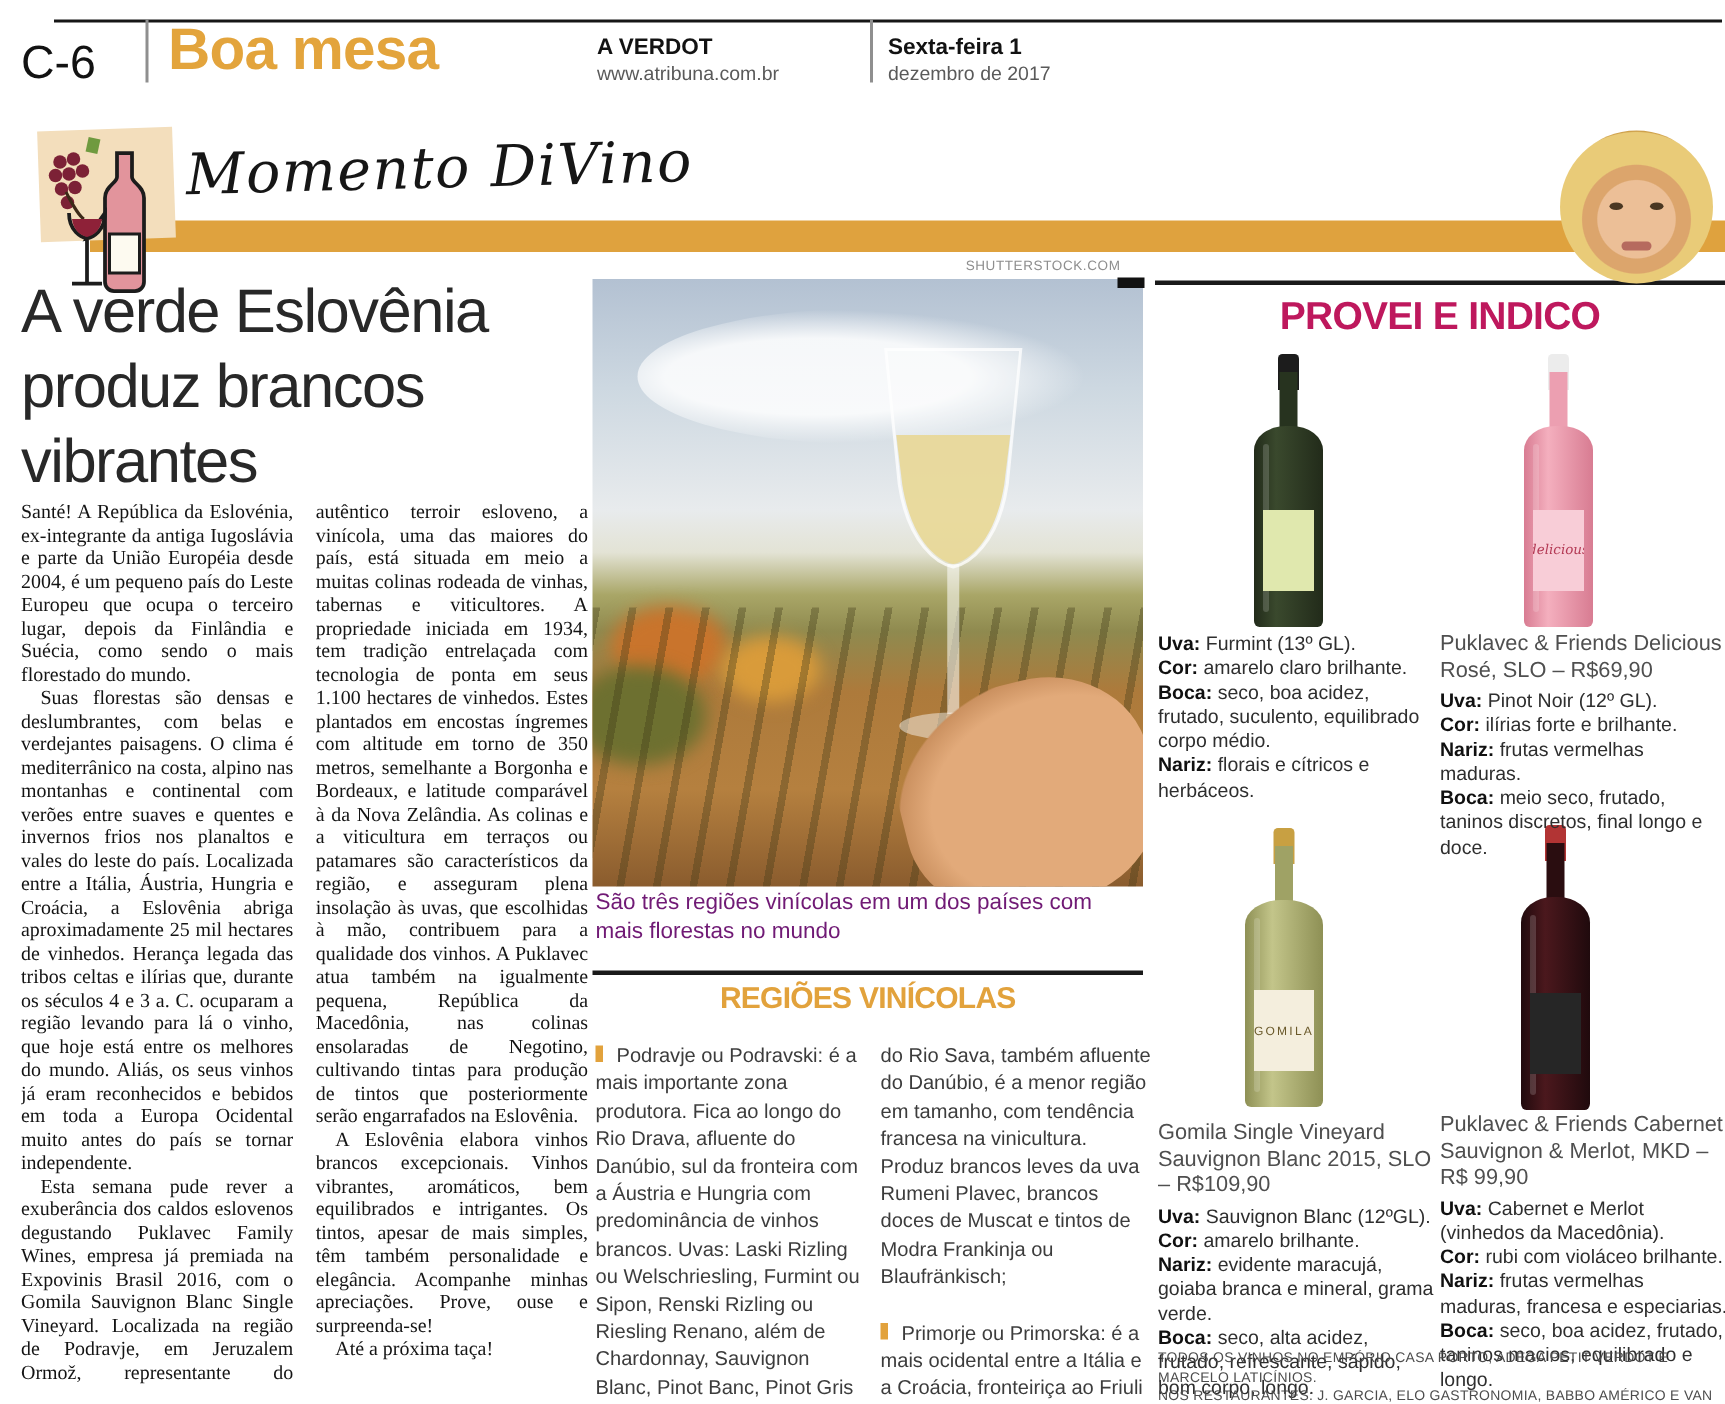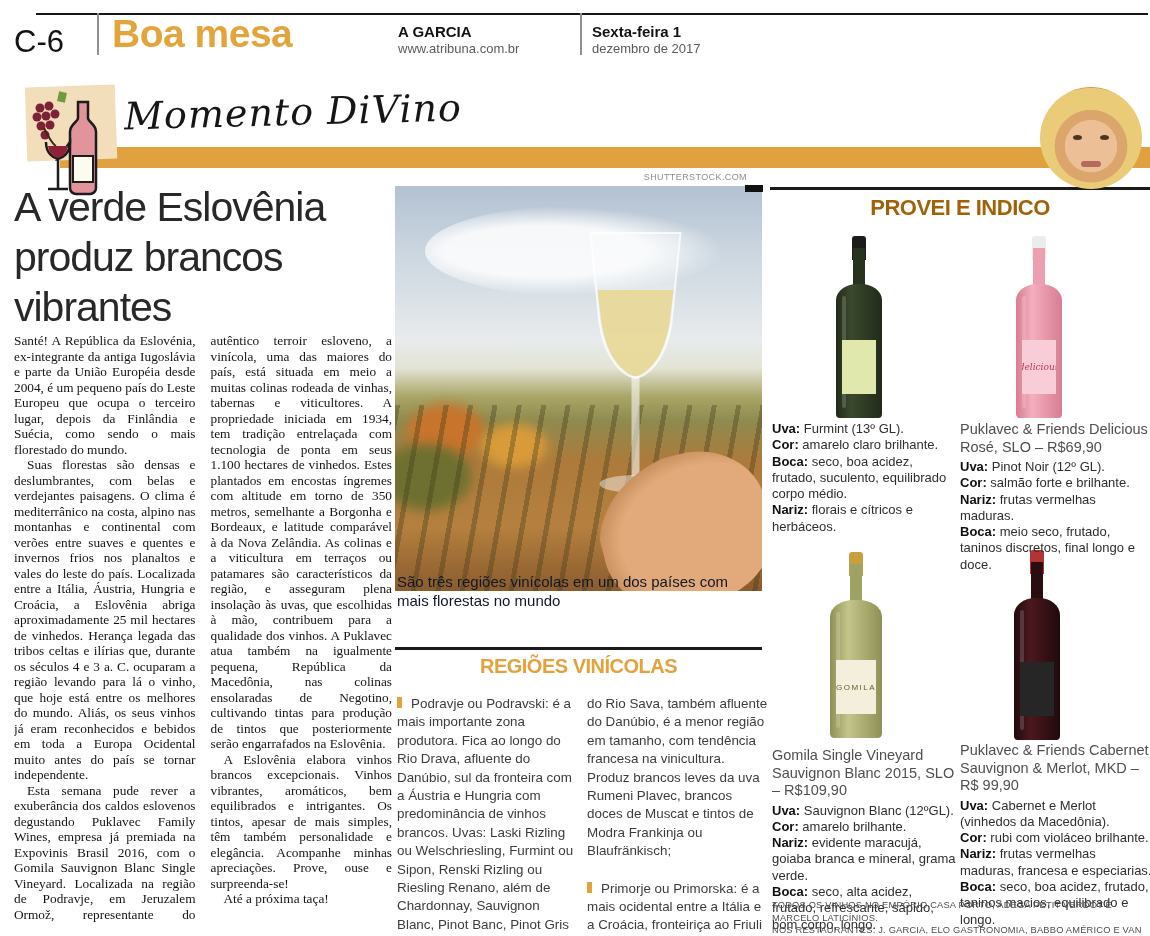--- a/index.html
+++ b/index.html
@@ -49,35 +49,35 @@
   .blob { position:absolute; border-radius:50%; filter:blur(6px); }
   .blob1 { left:12px; top:218px; width:78px; height:54px; background:#c9742c; }
   .blob2 { left:86px; top:238px; width:66px; height:44px; background:#d99b3a; }
   .blob3 { left:-14px; top:258px; width:90px; height:66px; background:#6d7030; }
   .glass-svg { position:absolute; left:168px; top:42px; width:155px; height:310px; }
   .hand { position:absolute; right:-8px; bottom:-14px; width:170px; height:150px; border-radius:42%;
     background: radial-gradient(ellipse at 62% 55%, #e2aa7a 0 58%, #cb9160 72%, rgba(0,0,0,0) 73%); transform:rotate(-14deg); }
   .finger { position:absolute; background:#e7b384; border-radius:9px; }
   .f1 { right:58px; bottom:96px; width:70px; height:17px; transform:rotate(-27deg); }
   .f2 { right:52px; bottom:74px; width:78px; height:18px; transform:rotate(-24deg); }
-  .caption { left:397px; top:572px; width:356px; font-size:15px; line-height:19px; color:#0f172a; }
+  .caption { left:397px; top:592px; width:356px; font-size:15px; line-height:19px; color:#701a75; }
 
   
   .regions-rule { left:395px; top:647px; width:367px; height:3px; background:#1a1a1a; }
   .regions-head { left:395px; top:655px; width:367px; text-align:center; font-size:20px; font-weight:700; color:#E2A23C; letter-spacing:-0.5px; }
   .regcol { top:695px; font-size:13.4px; line-height:18.4px; color:#3c3c3c; }
   .regcol1 { left:397px; width:179px; }
   .regcol2 { left:587px; width:181px; }
   .regitem + .regitem { margin-top:19px; }
   .bullet { display:inline-block; width:5px; height:11px; background:#E2A23C; margin-right:9px; }
 
   
   .tasting-dash { left:745px; top:185px; width:18px; height:7px; background:#111; }
   .tasting-rule { left:770px; top:187px; width:380px; height:3px; background:#1a1a1a; }
-  .tasting-head { left:770px; top:195px; width:380px; text-align:center; font-size:22px; font-weight:700; color:#a16207; letter-spacing:-0.5px; }
+  .tasting-head { left:770px; top:195px; width:380px; text-align:center; font-size:26px; font-weight:700; color:#be185d; letter-spacing:-0.5px; }
 
   .bottle { position:absolute; width:46px; height:182px; }
   .bottle .cap  { position:absolute; top:0; left:50%; margin-left:-7px; width:14px; height:24px; border-radius:3px 3px 0 0; }
   .bottle .neck { position:absolute; top:12px; left:50%; margin-left:-6px; width:12px; height:40px; }
   .bottle .body { position:absolute; top:48px; left:0; right:0; bottom:0; border-radius:46% 46% 8% 8% / 12% 12% 3% 3%; }
   .bottle .body::after { content:""; position:absolute; left:6px; top:12px; bottom:10px; width:4px; background:rgba(255,255,255,0.17); border-radius:2px; }
   .bottle .label { position:absolute; left:6px; right:6px; bottom:24px; height:54px; display:flex; align-items:center; justify-content:center; text-align:center; overflow:hidden; }
 
   .bottle-green .cap{background:#1c1c1c;} .bottle-green .neck{background:#27331f;}
   .bottle-green .body{background:linear-gradient(90deg,#222b1a,#3a492d 32%,#222b1a);}
@@ -110,21 +110,21 @@
 </style>
 </head>
 <body>
 
 <div id="canvas">
 
   <div class="abs rule-top"></div>
   <div class="abs pageno">C-6</div>
   <div class="abs vdiv vd1"></div>
   <div class="abs section-name">Boa mesa</div>
-  <div class="abs paper-name">A GARCIA</div>
+  <div class="abs paper-name">A VERDOT</div>
   <div class="abs paper-site">www.atribuna.com.br</div>
   <div class="abs vdiv vd2"></div>
   <div class="abs weekday">Sexta-feira 1</div>
   <div class="abs dateline">dezembro de 2017</div>
 
   <div class="abs gold-bar"></div>
   <div class="abs logo-card"></div>
   <svg class="abs logo-art" viewBox="0 0 100 112">
     <rect x="30" y="2" width="8" height="10" fill="#6f9a3f" transform="rotate(12 34 7)"></rect>
     <path d="M50 12 h10 v16 c0 4 8 6 8 14 v56 a6 6 0 0 1 -6 6 h-14 a6 6 0 0 1 -6 -6 v-56 c0 -8 8 -10 8 -14 Z" fill="#e2949c" stroke="#1c1c1c" stroke-width="2.5"></path>
@@ -222,21 +222,21 @@
   <div class="winecard w0">
     <div class="wine-line"><b>Uva:</b> <span>Furmint (13º GL).</span></div>
     <div class="wine-line"><b>Cor:</b> <span>amarelo claro brilhante.</span></div>
     <div class="wine-line"><b>Boca:</b> <span>seco, boa acidez, frutado, suculento, equilibrado corpo médio.</span></div>
     <div class="wine-line"><b>Nariz:</b> <span>florais e cítricos e herbáceos.</span></div>
   </div>
 
   <div class="winecard w1">
     <div class="wine-name">Puklavec &amp; Friends Delicious Rosé, SLO – R$69,90</div>
     <div class="wine-line"><b>Uva:</b> <span>Pinot Noir (12º GL).</span></div>
-    <div class="wine-line"><b>Cor:</b> <span>salmão forte e brilhante.</span></div>
+    <div class="wine-line"><b>Cor:</b> <span>ilírias forte e brilhante.</span></div>
     <div class="wine-line"><b>Nariz:</b> <span>frutas vermelhas maduras.</span></div>
     <div class="wine-line"><b>Boca:</b> <span>meio seco, frutado, taninos discretos, final longo e doce.</span></div>
   </div>
 
   <div class="winecard w2">
     <div class="wine-name">Gomila Single Vineyard Sauvignon Blanc 2015, SLO – R$109,90</div>
     <div class="wine-line"><b>Uva:</b> <span>Sauvignon Blanc (12ºGL).</span></div>
     <div class="wine-line"><b>Cor:</b> <span>amarelo brilhante.</span></div>
     <div class="wine-line"><b>Nariz:</b> <span>evidente maracujá, goiaba branca e mineral, grama verde.</span></div>
     <div class="wine-line"><b>Boca:</b> <span>seco, alta acidez, frutado, refrescante, sápido, bom corpo, longo.</span></div>

